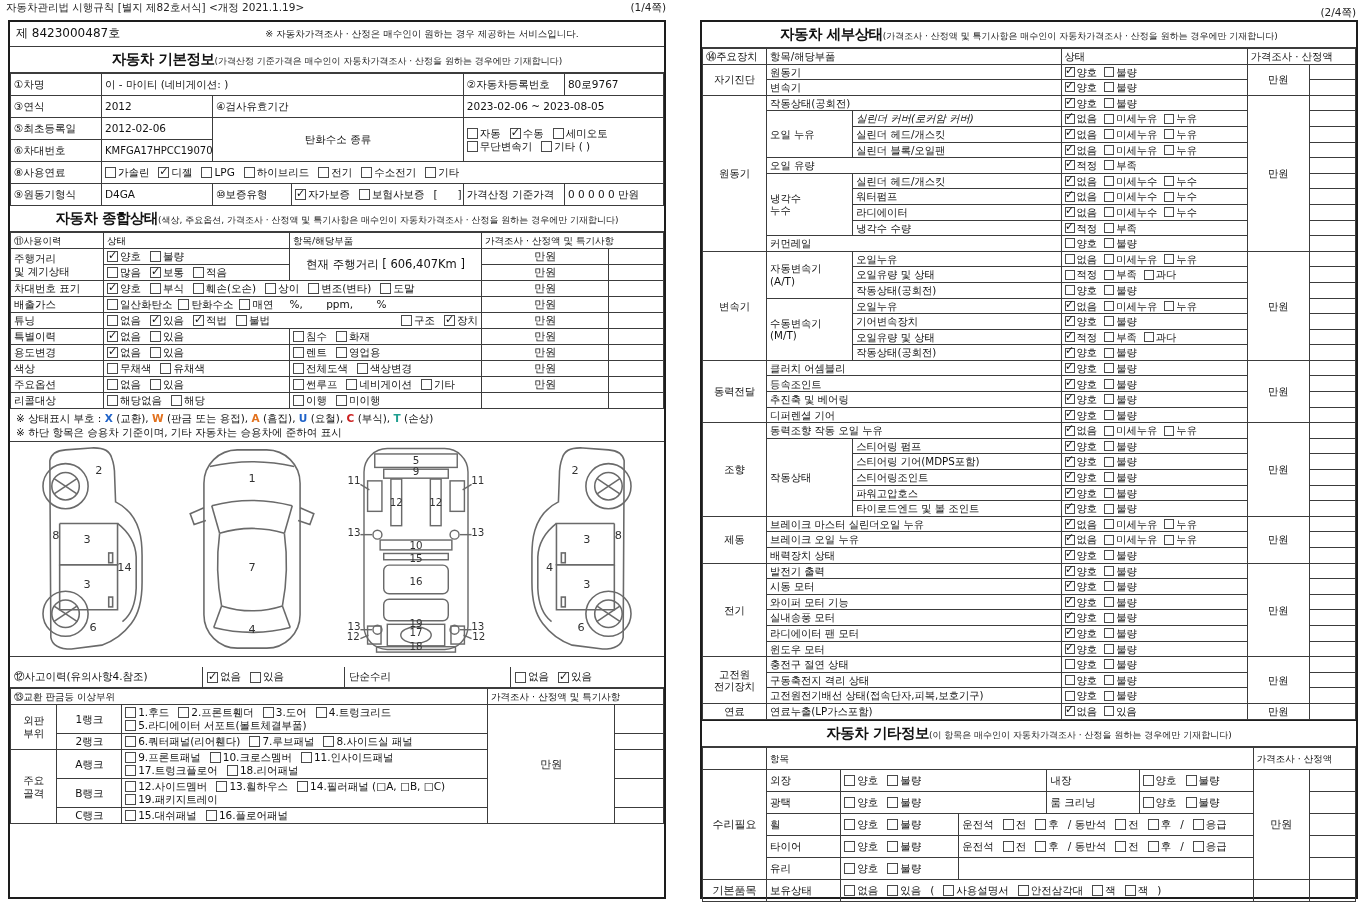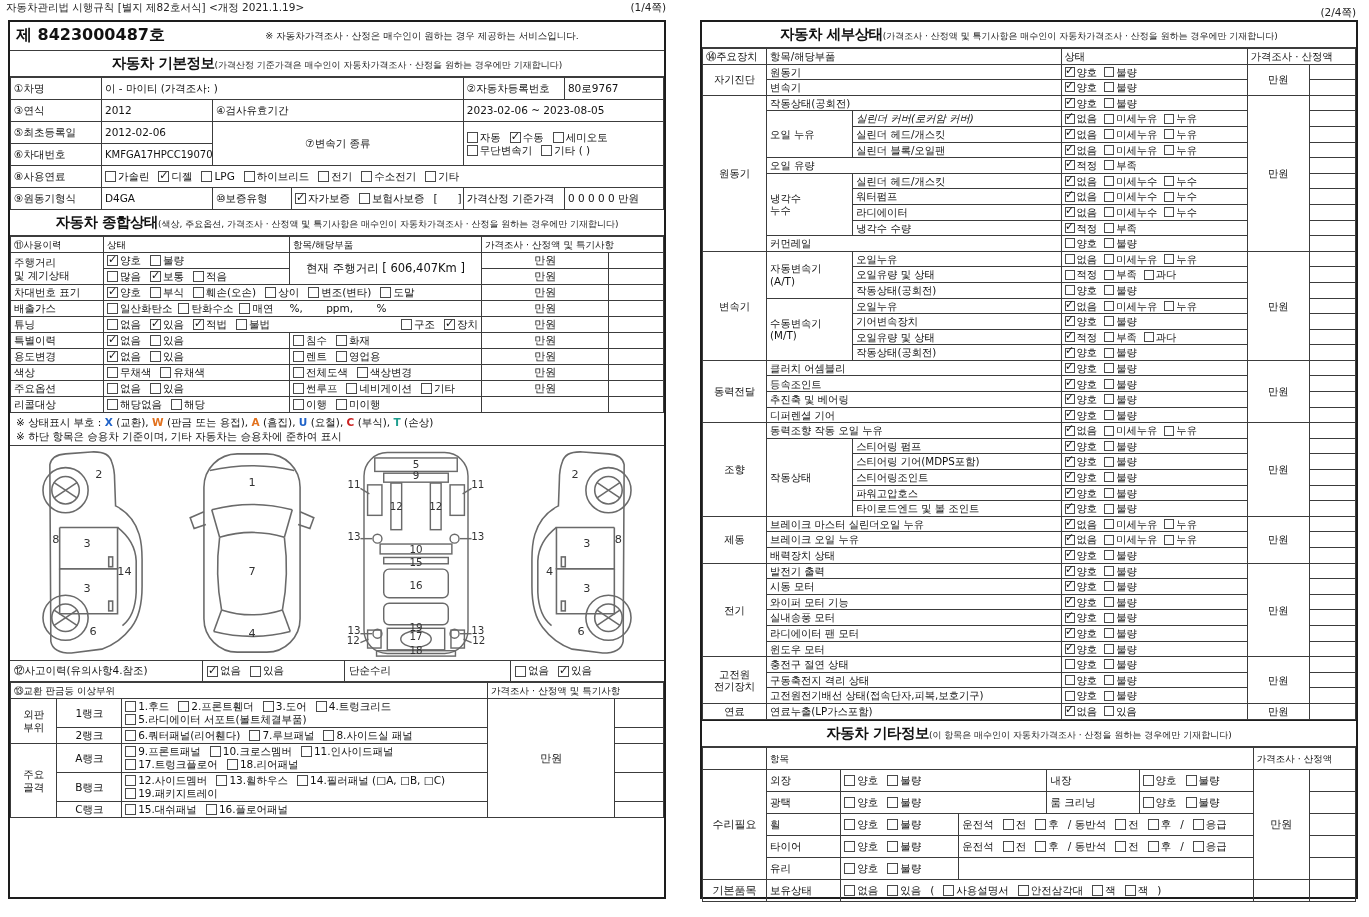--- a/index.html
+++ b/index.html
@@ -29,35 +29,35 @@
   .price{text-align:center;font-size:11px;}
   .pv{padding:0;}
   .rank{text-align:center;}
   .grp{text-align:center;white-space:pre-line;}
   .mileage{font-size:11.5px;text-align:center;font-weight:500;}
   
   #basicTable td{height:19px;}
   .val{letter-spacing:0px;}
   
   .titleblock{display:flex;align-items:center;border-bottom:1px solid #3c3c3c;padding:3px 6px 4px;}
-  .docno{width:170px;font-weight:700;font-size:16px;white-space:nowrap;}
+  .docno{width:170px;font-weight:400;font-size:12px;white-space:nowrap;}
   .titlemid{flex:1;text-align:center;}
   .titlerow{display:flex;justify-content:center;align-items:center;gap:4px;}
   .maintitle{font-weight:700;font-size:17px;letter-spacing:-0.5px;}
   .titleopt{font-size:11px;display:inline-flex;align-items:center;gap:2px;}
   .subnote{font-size:9.5px;margin-top:1px;color:#222;}
   
   .accnotes{font-size:10.5px;padding:2px 6px;border-bottom:1px solid #3c3c3c;line-height:14px;}
   .codeltr{font-weight:700;}
   .diagrams{display:flex;justify-content:space-evenly;align-items:center;border-bottom:1px solid #3c3c3c;padding:3px 0;}
   svg{display:block;}
   svg path,svg rect,svg circle,svg ellipse,svg line{fill:none;stroke:#6a6a6a;stroke-width:1.6;}
   svg text{fill:#333;font-size:11.5px;font-family:"DejaVu Sans",sans-serif;text-anchor:middle;stroke:none;}
   .accrow{display:flex;border-bottom:1px solid #3c3c3c;}
-  .accrow>div{padding:3px 4px;font-size:10.5px;display:flex;align-items:center;box-sizing:border-box;}
+  .accrow>div{padding:3px 4px;font-size:10.5px;display:flex;align-items:center;box-sizing:border-box;margin-top:10px;}
   .accrow>div+div{border-left:1px solid #3c3c3c;}
   
   #detailTable td{height:14.6px;padding:0 3px;font-size:10.3px;line-height:12.5px;}
   #detailTable .optline{gap:7px;}
   #detailTable .cb{width:10px;height:10px;min-width:10px;}
   #etcTable td{height:19px;}
   .lab2{white-space:nowrap;}
   .gas .optline{gap:6px;}
 </style>
 </head>
@@ -87,34 +87,34 @@
         <col style="width:90px">
         <col style="width:110px">
         <col style="width:78px">
         <col style="width:170px">
         <col style="width:100px">
         <col style="width:98px">
       </colgroup>
     <tbody>
         <tr>
       <td>①차명</td>
-      <td colspan="3" class="val">이 - 마이티 (가격조사: )</td>
+      <td colspan="3" class="val">이 - 마이티 (네비게이션: )</td>
       <td>②자동차등록번호</td>
       <td class="val">80로9767</td>
     </tr>
     <tr>
       <td>③연식</td>
       <td class="val">2012</td>
       <td colspan="2">④검사유효기간</td>
       <td colspan="2" class="val">2023-02-06 ~ 2023-08-05</td>
     </tr>
     <tr>
       <td>⑤최초등록일</td>
       <td class="val">2012-02-06</td>
-      <td colspan="2" rowspan="2" style="text-align:center">⑦변속기 종류</td>
+      <td colspan="2" rowspan="2" style="text-align:center">탄화수소 종류</td>
       <td colspan="2" rowspan="2">
         <div class="optline">
               <span class="opt">
                 <span class="cb"></span>
                 <span>자동</span>
               </span>
               <span class="opt">
                 <span class="cb on"></span>
                 <span>수동</span>
               </span>

